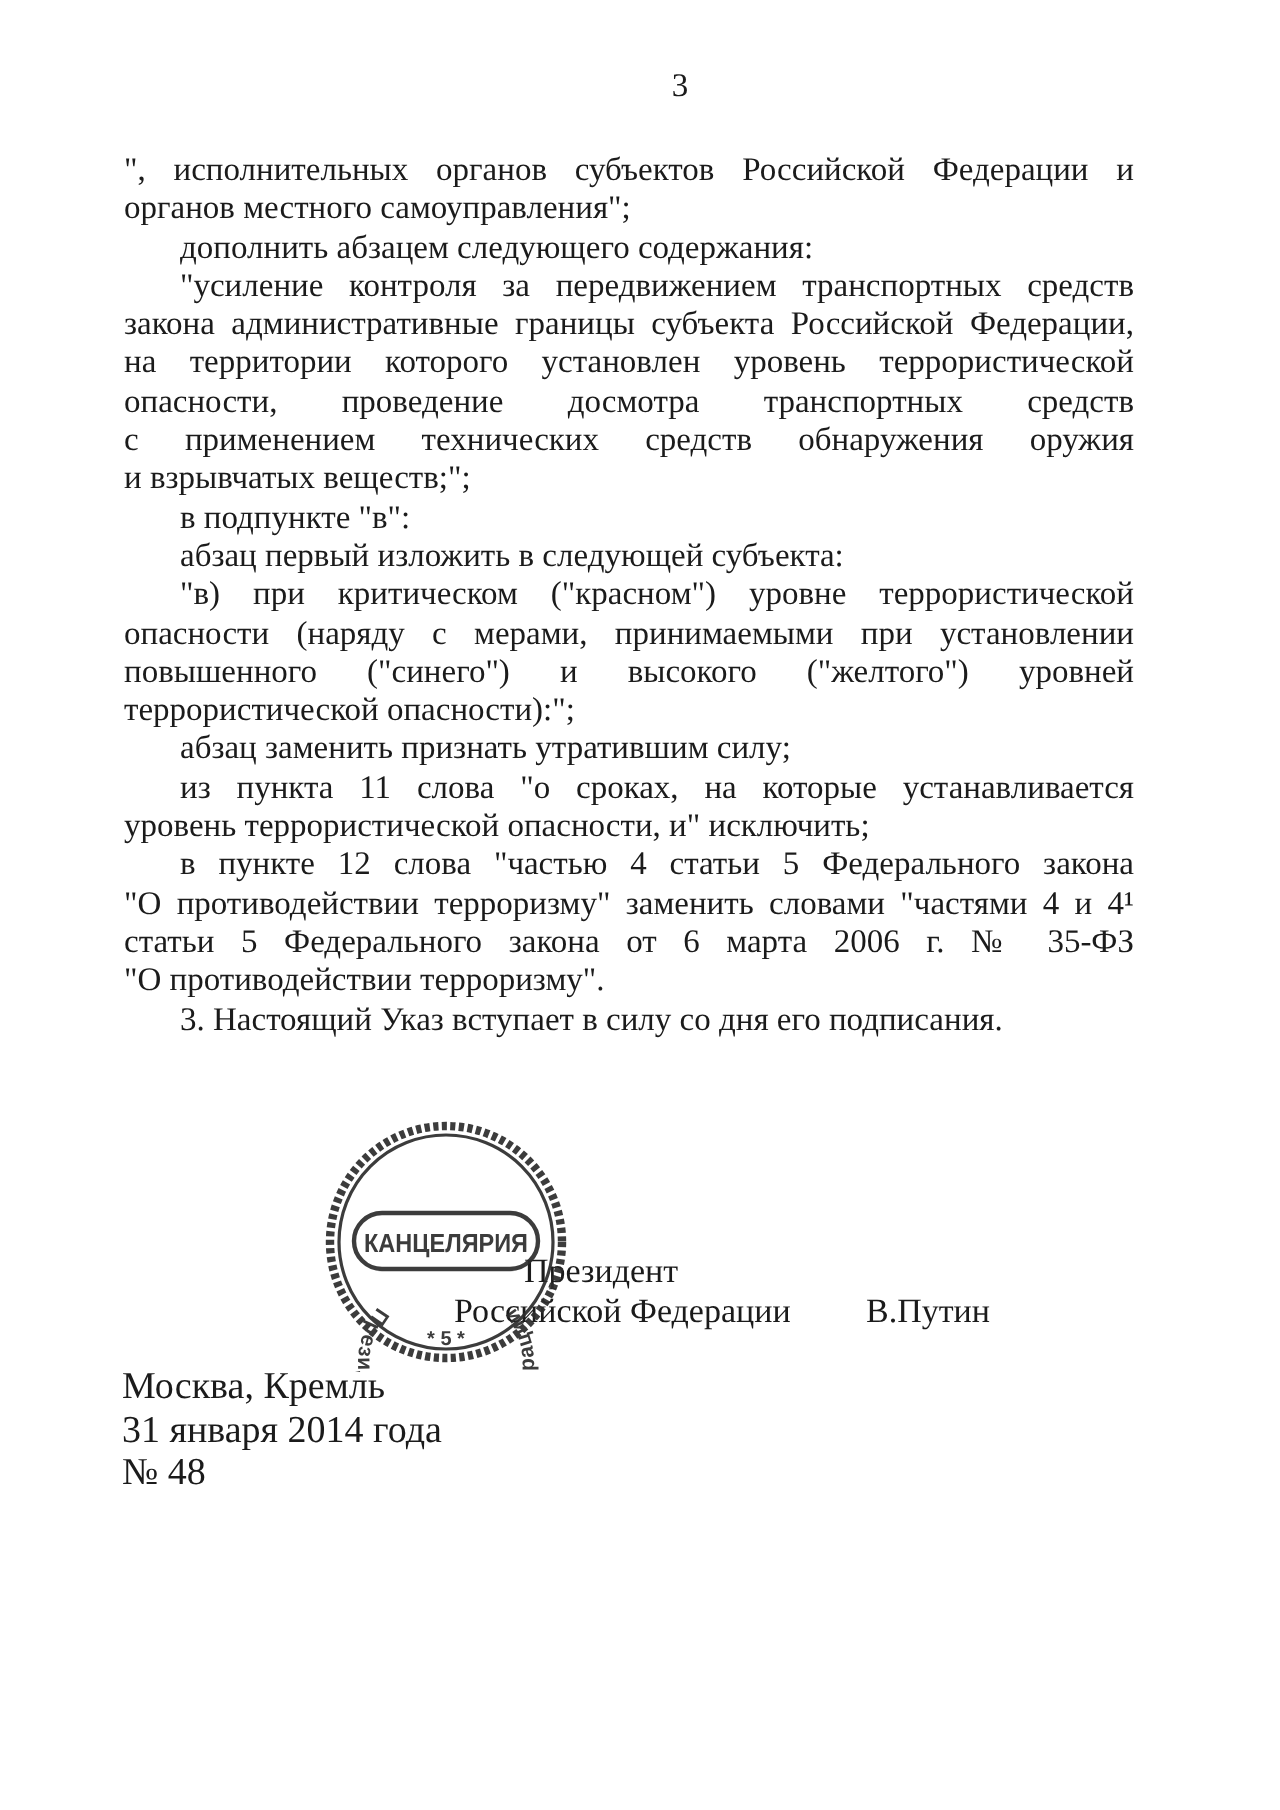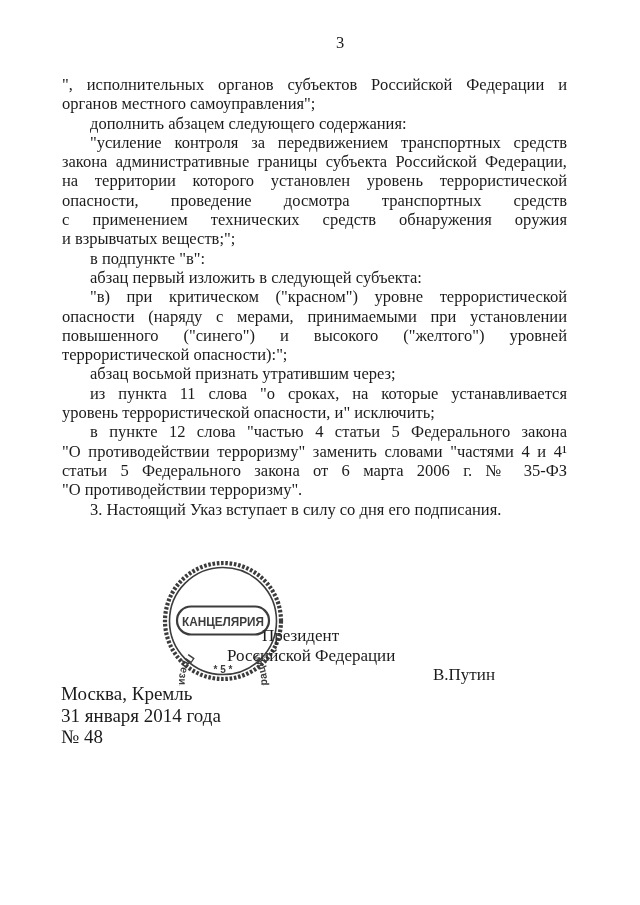--- a/index.html
+++ b/index.html
@@ -18,21 +18,21 @@
   .bodytext{
     position:absolute;left:62px;top:75px;width:505px;
     font-size:16.5px;line-height:19.3px;
   }
   .ln{width:100%;}
   .ln.j{text-align:justify;text-align-last:justify;}
   .ln.i{padding-left:28px;box-sizing:border-box;font-family:Liberation Serif, serif;}
   .sig-line{position:absolute;font-size:17px;white-space:nowrap;}
   .sig-title1{left:262px;top:626px;}
   .sig-title2{left:227px;top:646px;}
-  .sig-name{left:433px;top:646px;margin-top:19px;}
+  .sig-name{left:433px;top:646px;}
   .footer{
     position:absolute;left:61px;top:683px;
     font-size:19px;line-height:21.5px;white-space:nowrap;
   }
   .stamp{
     position:absolute;left:158px;top:556px;width:130px;height:130px;
     opacity:0.92;
   }
   .stamp text, .stamp textPath{
     font-family:"Liberation Sans", sans-serif;
@@ -55,21 +55,21 @@
     <div class="ln j">на территории которого установлен уровень террористической</div>
     <div class="ln j">опасности, проведение досмотра транспортных средств</div>
     <div class="ln j">с применением технических средств обнаружения оружия</div>
     <div class="ln">и взрывчатых веществ;";</div>
     <div class="ln i">в подпункте "в":</div>
     <div class="ln i">абзац первый изложить в следующей субъекта:</div>
     <div class="ln i j">"в) при критическом ("красном") уровне террористической</div>
     <div class="ln j">опасности (наряду с мерами, принимаемыми при установлении</div>
     <div class="ln j">повышенного ("синего") и высокого ("желтого") уровней</div>
     <div class="ln">террористической опасности):";</div>
-    <div class="ln i">абзац восьмой признать утратившим через;</div>
+    <div class="ln i">абзац заменить признать утратившим силу;</div>
     <div class="ln i j">из пункта 11 слова "о сроках, на которые устанавливается</div>
     <div class="ln">уровень террористической опасности, и" исключить;</div>
     <div class="ln i j">в пункте 12 слова "частью 4 статьи 5 Федерального закона</div>
     <div class="ln j">"О противодействии терроризму" заменить словами "частями 4 и 4¹</div>
     <div class="ln j">статьи 5 Федерального закона от 6 марта 2006 г. № 35-ФЗ</div>
     <div class="ln">"О противодействии терроризму".</div>
     <div class="ln i">3. Настоящий Указ вступает в силу со дня его подписания.</div>
   </div>
 
   <div class="sig-line sig-title1">Президент</div>

